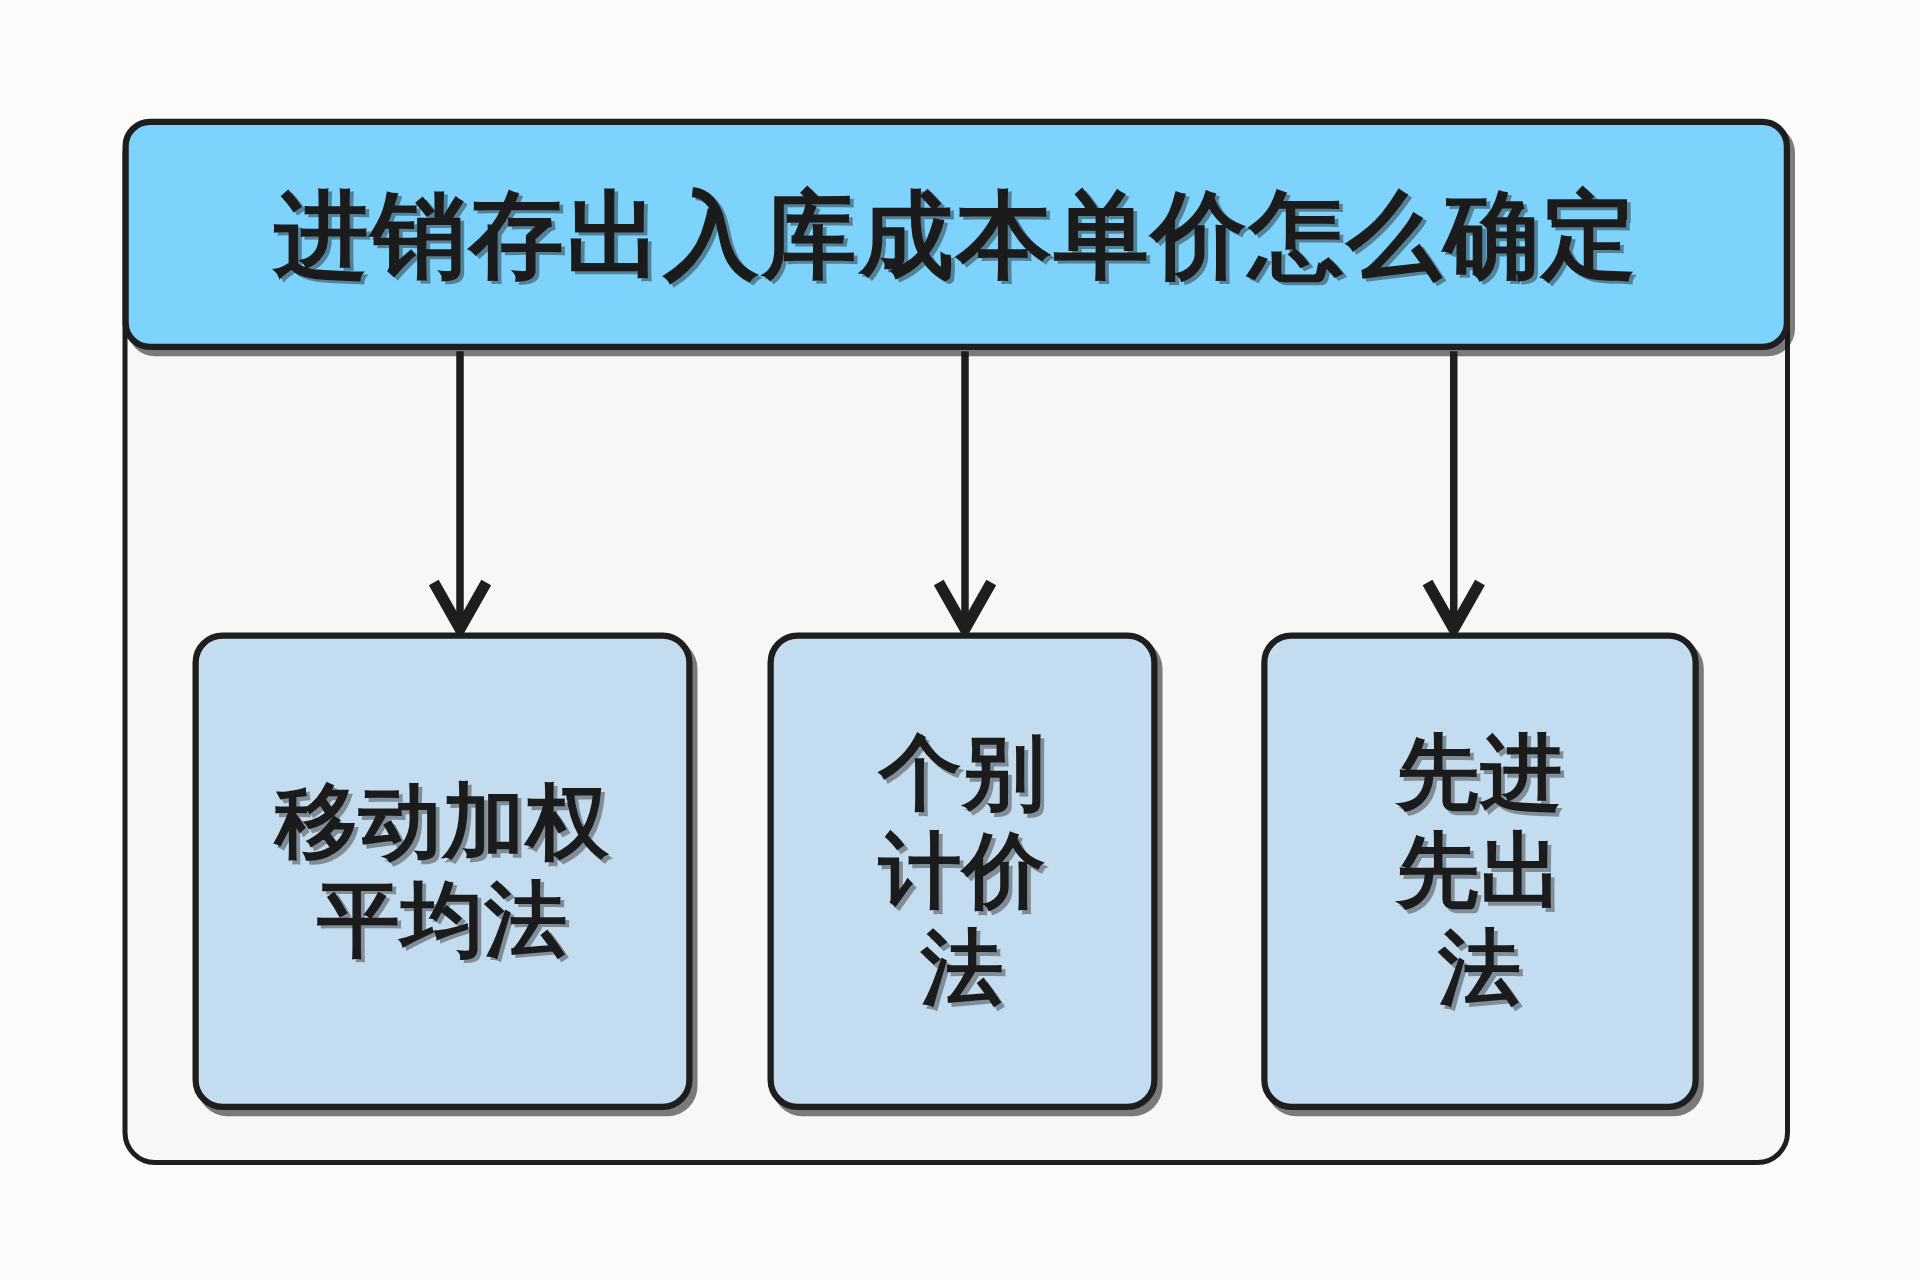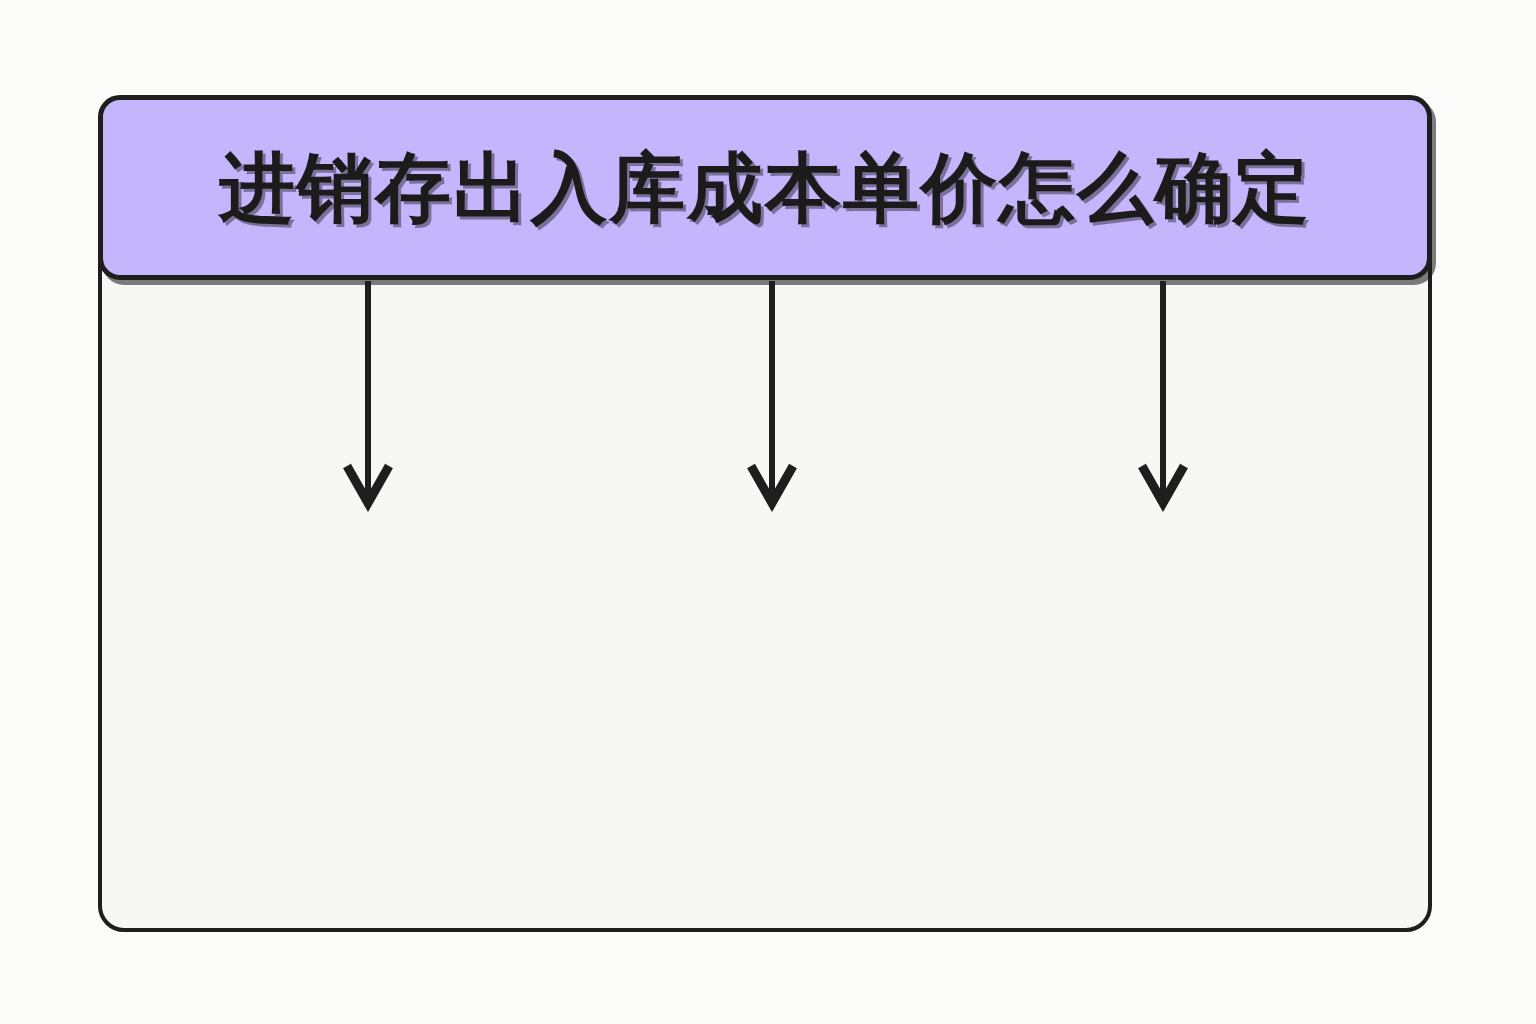--- a/index.html
+++ b/index.html
@@ -35,21 +35,21 @@
   }
 
   
   .header-node {
     position: absolute;
     left: 98px;
     top: 95px;
     width: 1334px;
     height: 185px;
     box-sizing: border-box;
-    background: #c4b5fd;
+    background: #7dd3fc;
     border: 5px solid #1e1e1e;
     border-radius: 22px;
     display: flex;
     align-items: center;
     justify-content: center;
     box-shadow: 4px 5px 0 rgba(20,20,20,0.55);
   }
   .header-title {
     font-size: 76px;
     font-weight: 700;
@@ -128,14 +128,29 @@
       <polyline points="347,466 368,503 389,466" stroke-width="9" stroke-linejoin="miter"></polyline>
 
       <line x1="772" y1="281" x2="772" y2="500"></line>
       <polyline points="751,466 772,503 793,466" stroke-width="9" stroke-linejoin="miter"></polyline>
 
       <line x1="1163" y1="281" x2="1163" y2="500"></line>
       <polyline points="1142,466 1163,503 1184,466" stroke-width="9" stroke-linejoin="miter"></polyline>
     </g>
   </svg>
 
+  <div class="leaf-row">
+
+    <div class="leaf-node n0">
+      <div class="leaf-label">移动加权平均法</div>
+    </div>
+
+    <div class="leaf-node n1">
+      <div class="leaf-label">个别计价法</div>
+    </div>
+
+    <div class="leaf-node n2">
+      <div class="leaf-label">先进先出法</div>
+    </div>
+
+  </div>
 
 </div>
 
 </body></html>

